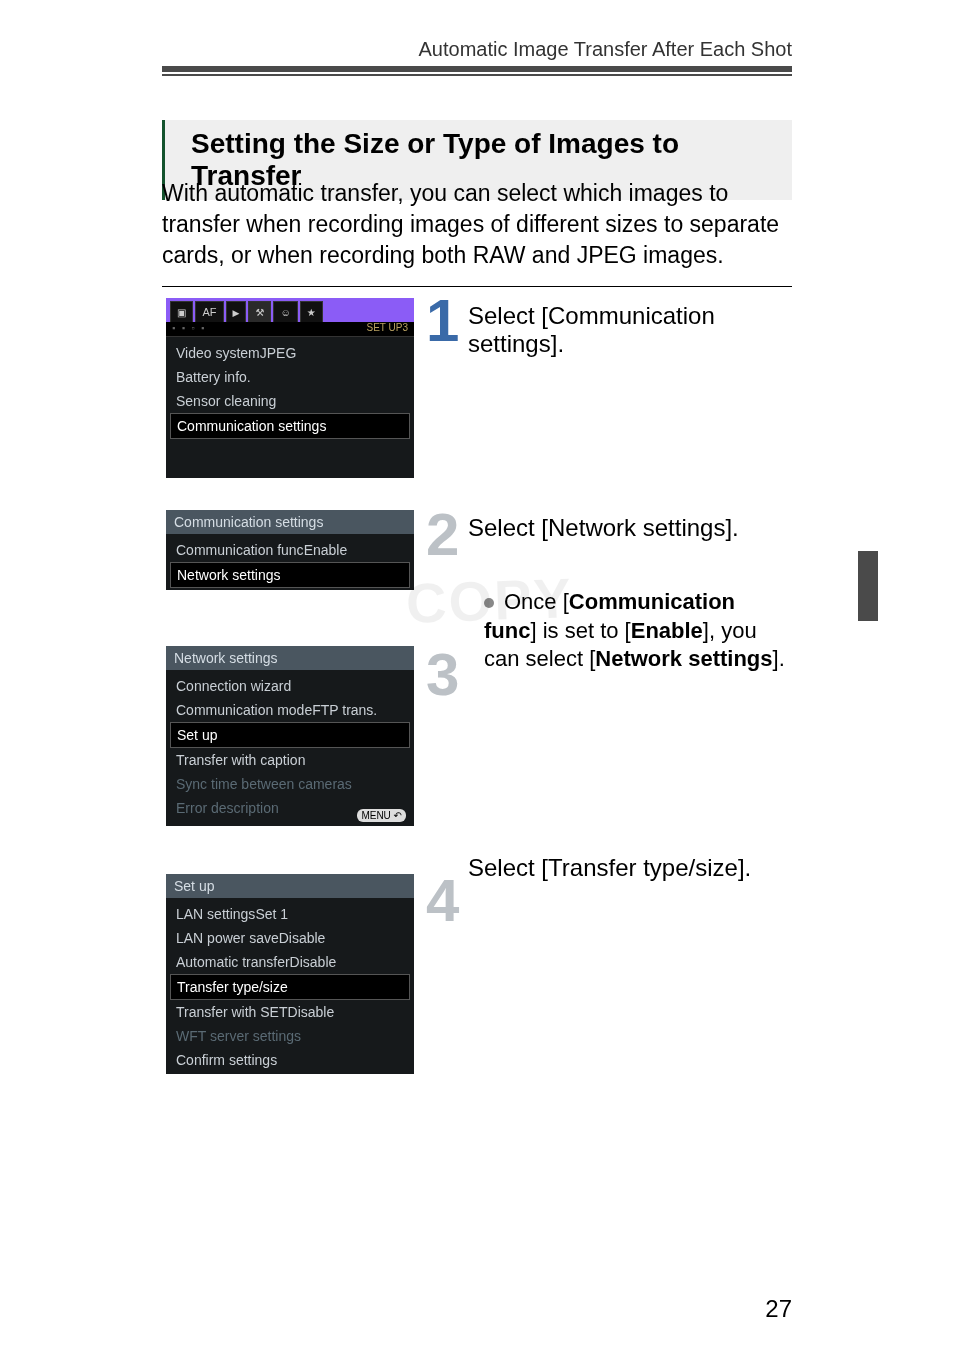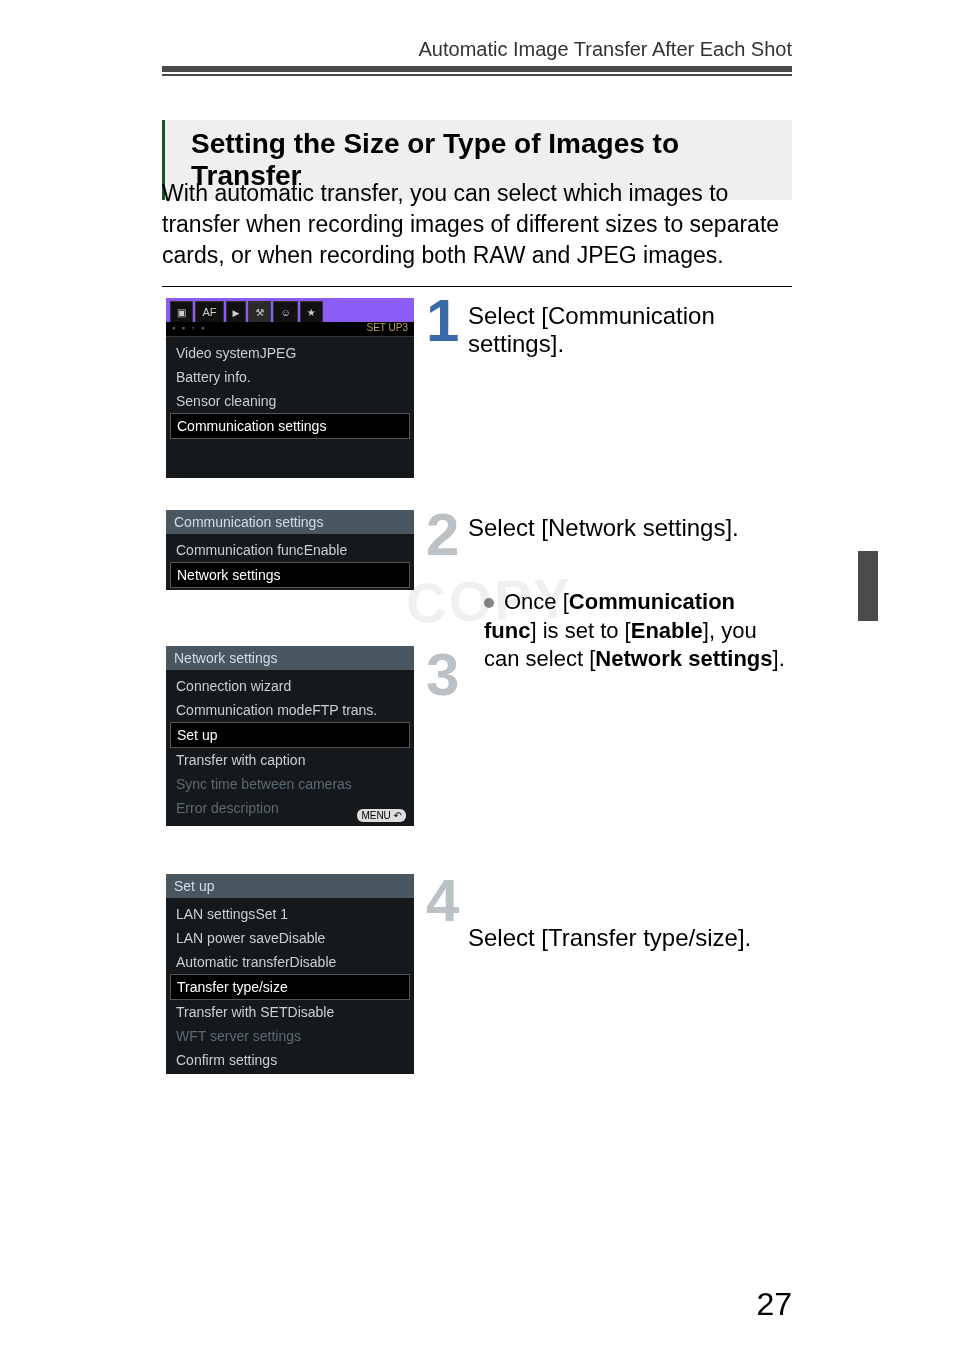--- a/index.html
+++ b/index.html
@@ -38,21 +38,21 @@
   .shot2{top:502px;height:80px}
   .title-bar{background:#4a5660;color:#d5dde4;padding:4px 8px;font-size:14px}
   
   .shot3{top:638px;height:180px}
   .menu-badge{position:absolute;right:8px;bottom:6px;background:#ddd;color:#000;border-radius:6px;font-size:10px;padding:1px 4px}
   .menu-badge::after{content:" \21B6"}
   
   .shot4{top:866px;height:200px}
   
   .wm{position:absolute;font-size:56px;font-weight:bold;color:rgba(0,0,0,0.06);transform:rotate(-2deg);pointer-events:none;left:330px;top:560px;letter-spacing:2px}
-  .page-num{position:absolute;right:86px;bottom:30px;font-size:32px}
+  .page-num{position:absolute;right:86px;bottom:30px;font-size:24px}
 </style>
 </head>
 <body>
 <div class="page">
 
 <div class="tab-edge"></div>
 
 <div class="header-text">Automatic Image Transfer After Each Shot</div>
 <div class="rule"></div>
 <div class="rule-thin"></div>
@@ -174,17 +174,17 @@
         </div>
     <div class="row dim">
           <span>WFT server settings</span>
         </div>
     <div class="row">
           <span>Confirm settings</span>
         </div>
   </div>
 </div>
 <div class="step-num" style="top:858px;left:350px">4</div>
-<div class="step-head" style="top:916px;left:392px;right:86px">Select [Transfer type/size].</div>
+<div class="step-head" style="top:846px;left:392px;right:86px">Select [Transfer type/size].</div>
 
 <div class="page-num">27</div>
 
 </div>
 
 </body></html>

